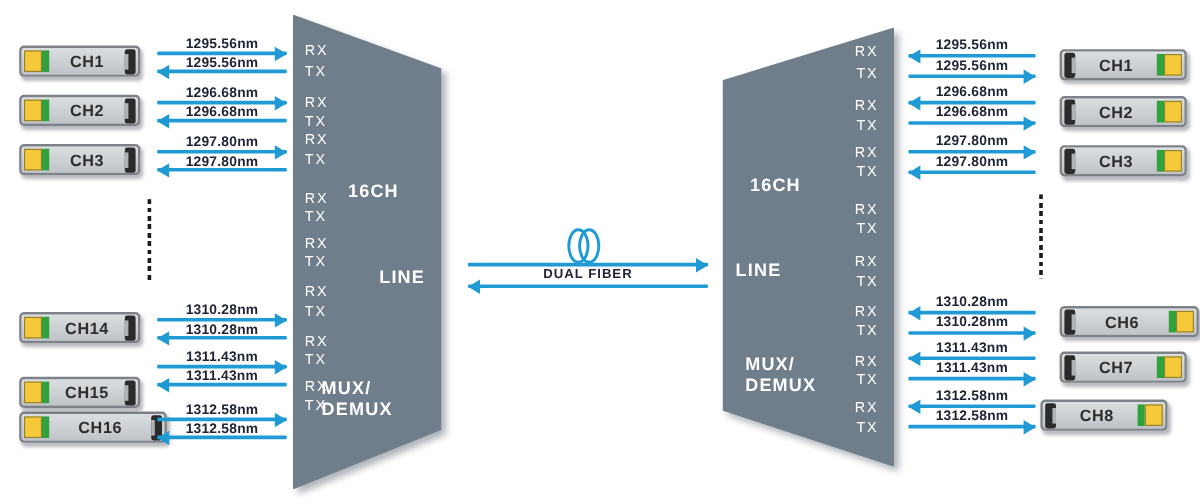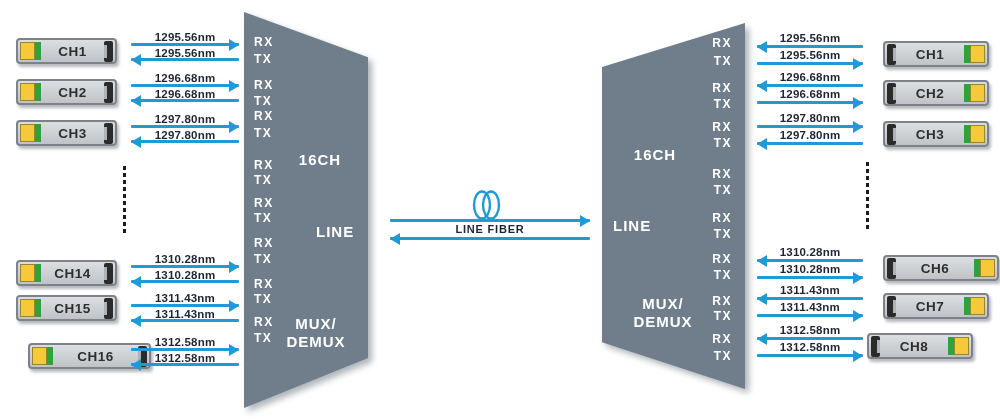--- a/index.html
+++ b/index.html
@@ -4,22 +4,22 @@
 <style>
   html,body{margin:0;padding:0;background:#fff;}
   #canvas{
     position:relative;width:1000px;height:420px;background:#ffffff;overflow:hidden;
     font-family:"Liberation Sans", sans-serif;
   }
   
   .muxwrap{position:absolute;filter:drop-shadow(4px 4px 3px rgba(110,118,128,.55));}
   .mux{position:relative;width:100%;height:100%;background:linear-gradient(100deg,#75848f,#687986);}
   .mux-label{position:absolute;color:var(--muxtext,#fff);font-weight:bold;letter-spacing:1px;
-    font-size:15px;line-height:18px;text-align:center;}
-  .port{position:absolute;color:var(--muxtext,#fff);font-weight:bold;font-size:12px;
+    font-size:15px;line-height:18px;text-align:left;}
+  .port{position:absolute;color:var(--muxtext,#fff);font-weight:normal;font-size:12px;
     letter-spacing:1.5px;line-height:14px;}
   .port.rgt{text-align:right;}
   
   .module{position:absolute;height:26px;box-sizing:border-box;
     background:linear-gradient(180deg,#dcdfe1,#bfc3c7);
     border:2px solid var(--modborder,#7d8288);border-radius:4px;
     display:flex;align-items:center;box-shadow:2px 3px 3px rgba(95,100,110,.45);}
   .tab{width:15px;height:18px;background:var(--yellow,#f5c93a);border:1px solid #97862e;box-sizing:border-box;flex:0 0 auto;}
   .module.left .tab{margin-left:2px;}
   .module.right .tab{margin-right:2px;}
@@ -86,31 +86,31 @@
       <div class="module left" style="left:16px;top:260px;width:101px">
         <span class="tab"></span>
         <span class="strip"></span>
         <span class="chname">CH14</span>
         <span class="clip"></span>
       </div>
       <span class="wl" style="left:130px;top:253px;width:110px">1310.28nm</span>
       <div class="arrow r" style="left:131px;top:265px;width:108px"></div>
       <span class="wl" style="left:130px;top:269px;width:110px">1310.28nm</span>
       <div class="arrow l" style="left:131px;top:280px;width:108px"></div>
-      <div class="module left" style="left:16px;top:295px;width:101px">
+      <div class="module left" style="left:16px;top:314px;width:101px">
         <span class="tab"></span>
         <span class="strip"></span>
         <span class="chname">CH15</span>
         <span class="clip"></span>
       </div>
       <span class="wl" style="left:130px;top:292px;width:110px">1311.43nm</span>
       <div class="arrow r" style="left:131px;top:304px;width:108px"></div>
       <span class="wl" style="left:130px;top:308px;width:110px">1311.43nm</span>
       <div class="arrow l" style="left:131px;top:319px;width:108px"></div>
-      <div class="module left" style="left:28px;top:343px;width:123px">
+      <div class="module left" style="left:16px;top:343px;width:123px">
         <span class="tab"></span>
         <span class="strip"></span>
         <span class="chname">CH16</span>
         <span class="clip"></span>
       </div>
       <span class="wl" style="left:130px;top:336px;width:110px">1312.58nm</span>
       <div class="arrow r" style="left:131px;top:348px;width:108px"></div>
       <span class="wl" style="left:130px;top:352px;width:110px">1312.58nm</span>
       <div class="arrow l" style="left:131px;top:363px;width:108px"></div>
     </div>
@@ -233,16 +233,16 @@
         <span class="port rgt" style="right:13px;top:309px">RX</span>
         <span class="port rgt" style="right:13px;top:326px">TX</span>
       </div>
   </div>
 
   <svg class="coil" style="left:467px;top:188px" width="38" height="34" viewBox="0 0 38 34">
     <ellipse cx="15" cy="17" rx="8" ry="13.5" fill="none" stroke="#1f9ad5" stroke-width="2.4"></ellipse>
     <ellipse cx="24" cy="17" rx="8" ry="13.5" fill="none" stroke="#1f9ad5" stroke-width="2.4"></ellipse>
   </svg>
   <div class="arrow r" style="left:390px;top:219px;width:200px"></div>
-  <span class="fiberlbl" style="left:435px;top:223px;width:110px">LINE FIBER</span>
+  <span class="fiberlbl" style="left:435px;top:223px;width:110px">DUAL FIBER</span>
   <div class="arrow l" style="left:390px;top:237px;width:200px"></div>
 
 </div>
 
 </body></html>

